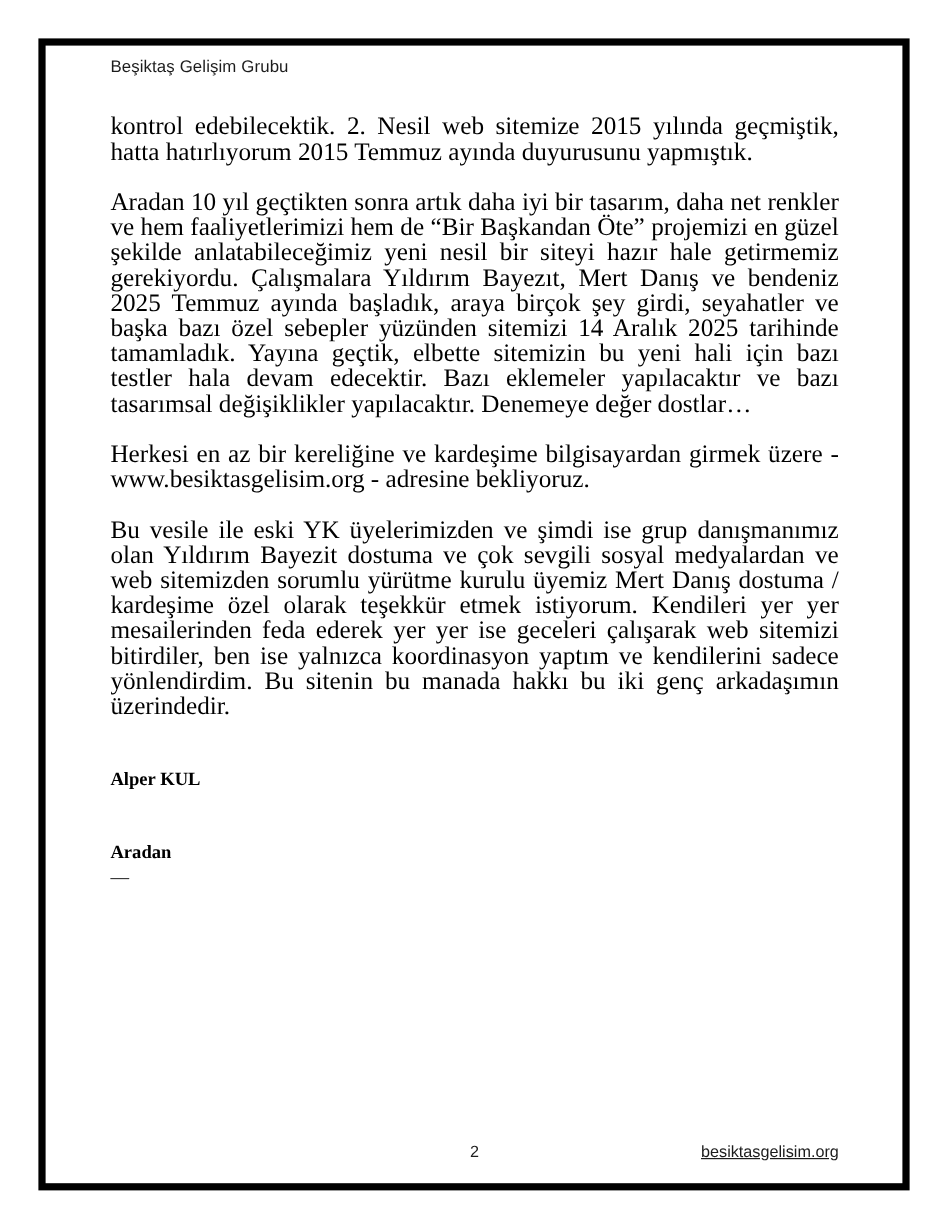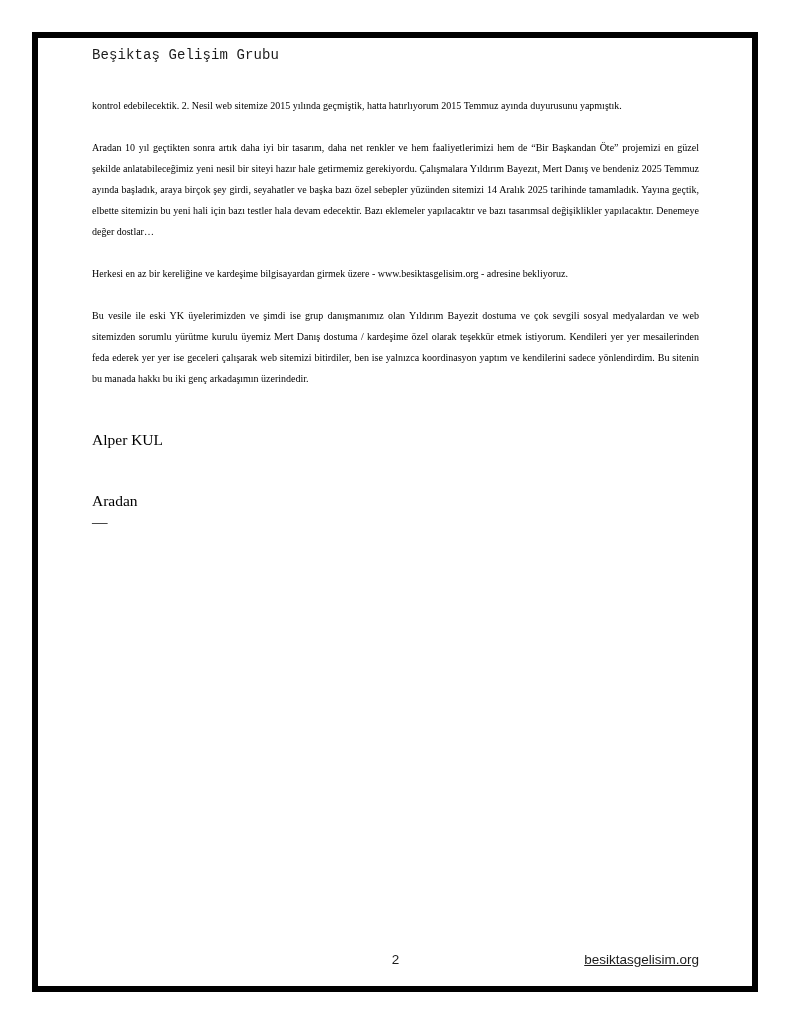--- a/index.html
+++ b/index.html
@@ -22,44 +22,44 @@
     width: 726px;
     height: 960px;
     border: 6px solid #000000;
     box-sizing: border-box;
     background: #ffffff;
   }
   .content {
     padding: 8px 53px 0 54px;
   }
   .doc-header {
-    font-family: Liberation Mono, monospace;
+    font-family: Liberation Sans, sans-serif;
     font-size: 14px;
     line-height: 18px;
     color: #1c1c1c;
     margin-bottom: 31px;
     letter-spacing: 0.1px;
   }
   .body-text p.para {
     margin: 0 0 21px 0;
-    font-size: 10px;
+    font-size: 21px;
     line-height: 21px;
     text-align: justify;
     color: #000000;
   }
   .body-text b {
     font-weight: normal;
   }
   .signature {
     font-size: 15.5px;
     line-height: 21px;
     color: #000000;
   }
   .sig-name, .sig-title {
-    font-weight: normal;
+    font-weight: bold;
     margin-top: 40px;
   }
   .sig-sep {
     font-weight: normal;
   }
   .doc-footer {
     position: absolute;
     left: 54px;
     right: 53px;
     bottom: 16px;

